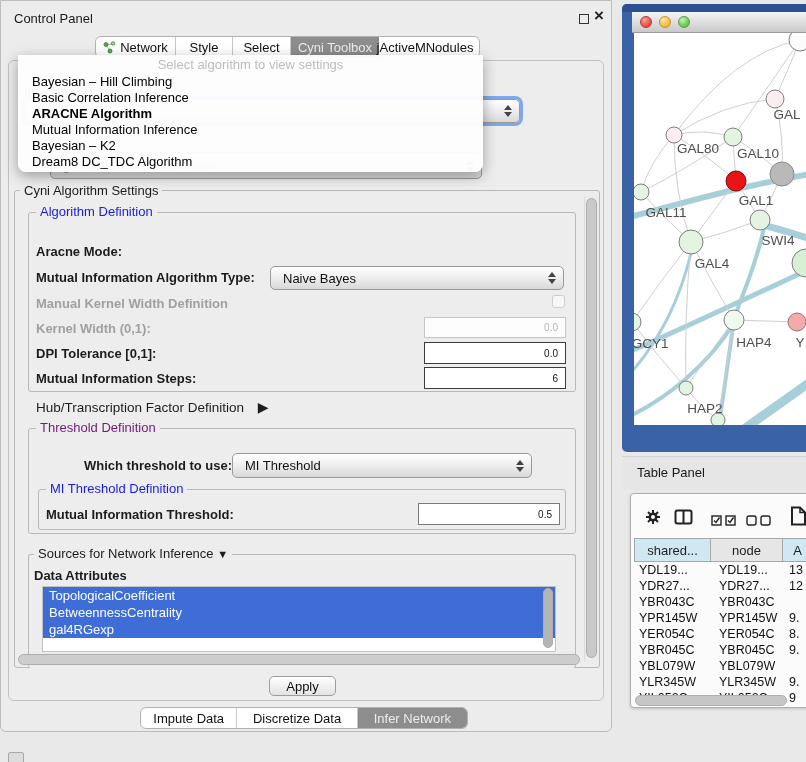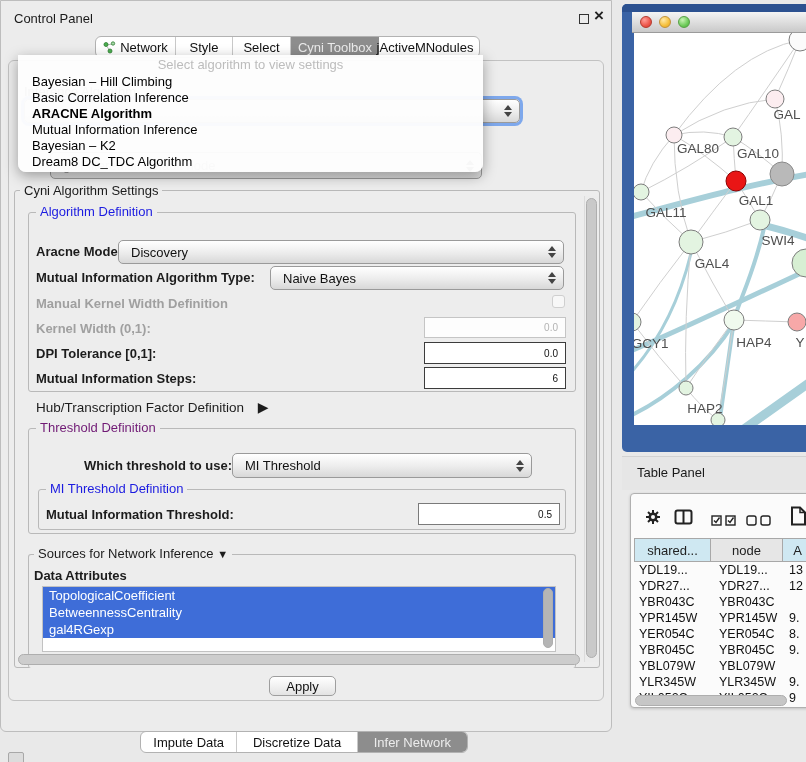--- a/index.html
+++ b/index.html
@@ -140,27 +140,20 @@
       </span>
   </div>
 
   <div class="abs group" style="left:14px; top:190px; width:586px; height:478px;"></div>
   <div class="abs group-title" style="left:20px; top:184px; color:#1c1c1c;">Cyni Algorithm Settings</div>
 
   <div class="abs group" style="left:28px; top:212px; width:548px; height:180px;"></div>
   <div class="abs group-title" style="left:36px; top:205px; color:#1b1be0;">Algorithm Definition</div>
 
   <div class="abs lbl bold" style="left:36px; top:244px;">Aracne Mode:</div>
-  <div class="abs combo" style="left:118px; top:240px; width:446px;">
-    <span class="combo-text">Discovery</span>
-    <span class="stepper">
-        <i class="tri-up"></i>
-        <i class="tri-dn"></i>
-      </span>
-  </div>
 
   <div class="abs lbl bold" style="left:36px; top:270px;">Mutual Information Algorithm Type:</div>
   <div class="abs combo" style="left:270px; top:266px; width:294px;">
     <span class="combo-text">Naive Bayes</span>
     <span class="stepper">
         <i class="tri-up"></i>
         <i class="tri-dn"></i>
       </span>
   </div>
 
@@ -221,21 +214,21 @@
   <div class="abs sb-thumb" style="left:543px; top:588px; width:10px; height:60px; background:#b5b5b5;"></div>
 
   <div class="abs" style="left:584px; top:196px; width:15px; height:466px; background:#ececec; border-left:1px solid #dcdcdc;"></div>
   <div class="abs sb-thumb" style="left:586px; top:198px; width:11px; height:460px;"></div>
   <div class="abs sb-thumb" style="left:18px; top:654px; width:562px; height:11px; background:#cdcdcd;"></div>
 
   <div class="abs button" style="left:269px; top:676px; width:67px; height:20px;">
     <span>Apply</span>
   </div>
 
-  <div class="abs seg-bar" style="left:140px; top:707px; width:328px;margin-top:24px;">
+  <div class="abs seg-bar" style="left:140px; top:707px; width:328px;">
     <div class="seg" style="width:97px;">
       <span>Impute Data</span>
     </div>
     <div class="seg" style="width:121px;">
       <span>Discretize Data</span>
     </div>
     <div class="seg sel" style="width:110px;">
       <span>Infer Network</span>
     </div>
   </div>

